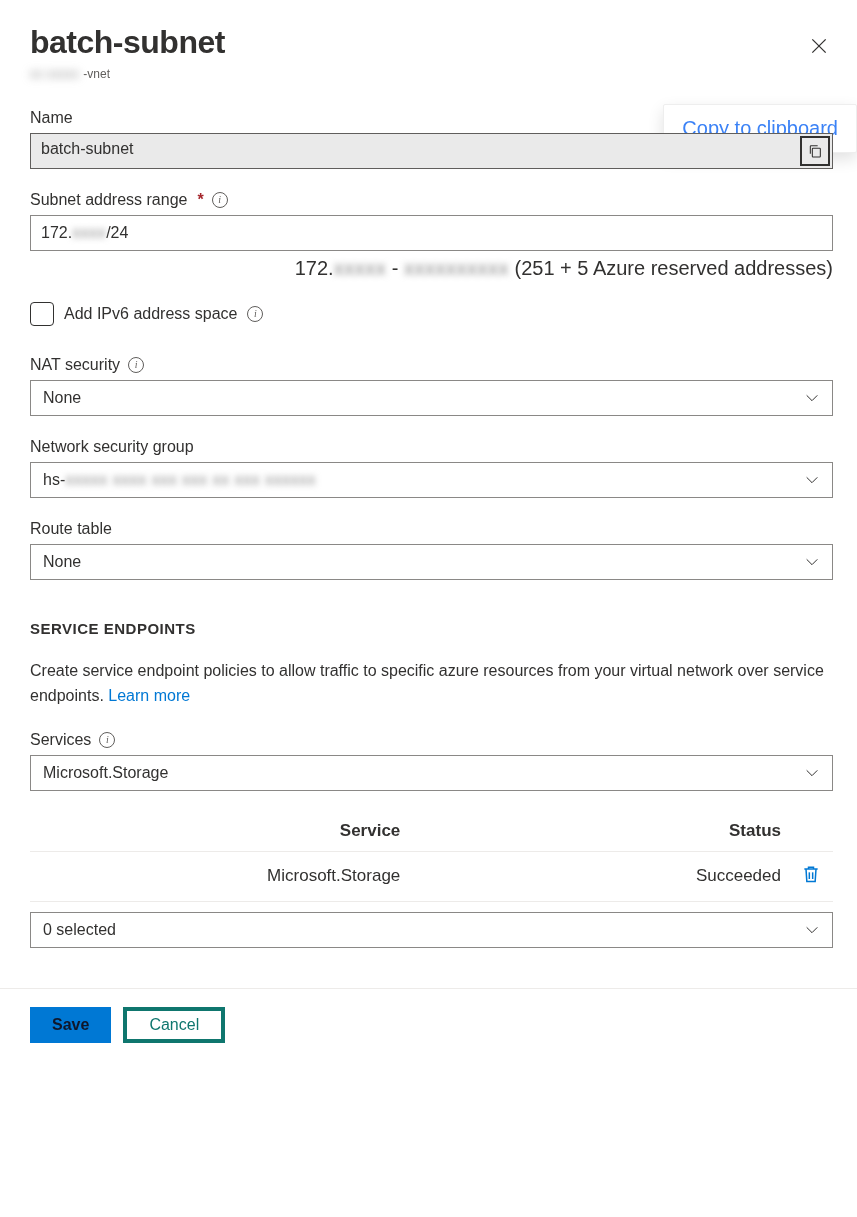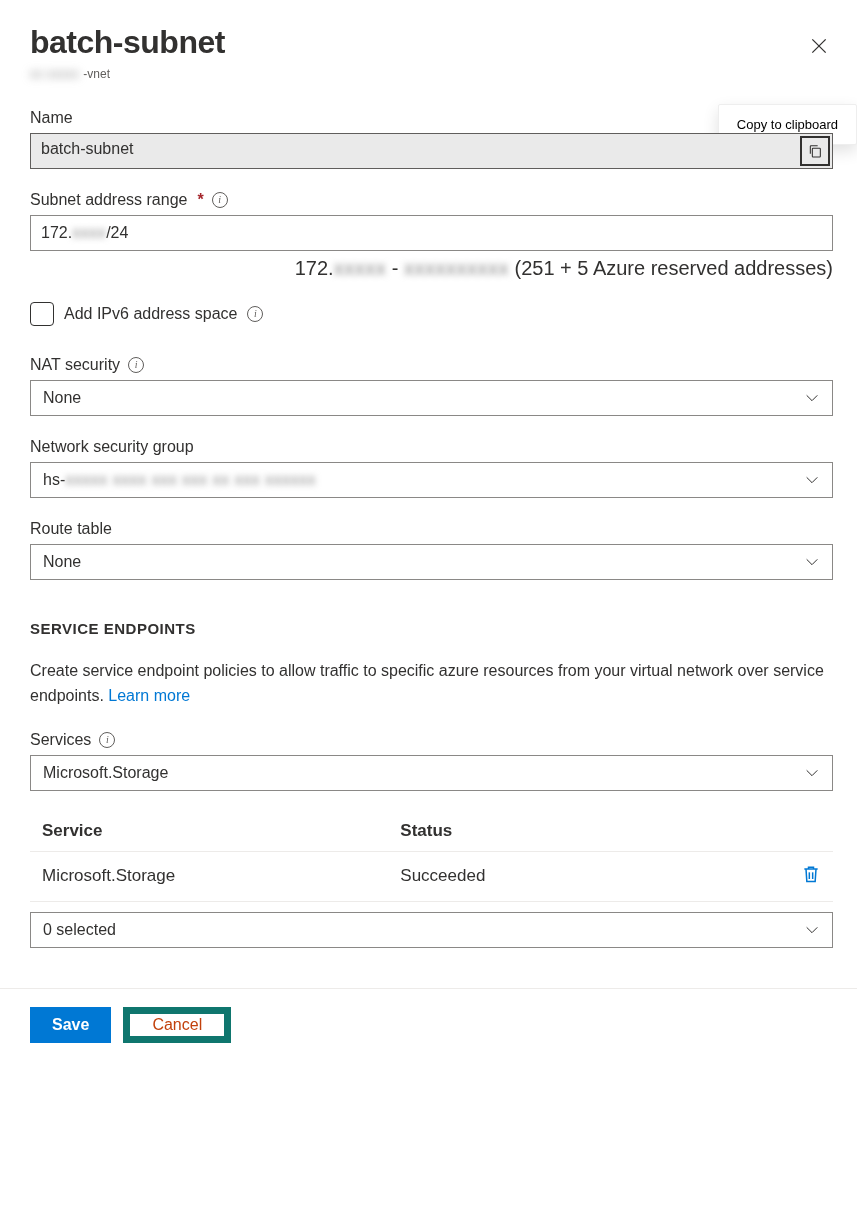--- a/index.html
+++ b/index.html
@@ -42,41 +42,41 @@
     .select {
       width: 100%; height: 36px; border: 1px solid #8a8886; background: #fff;
       display: flex; align-items: center; justify-content: space-between;
       padding: 0 12px; font-size: 16px; cursor: pointer;
     }
     .chevron-down { width: 16px; height: 16px; }
     .section-title { font-weight: 700; font-size: 15px; letter-spacing: 0.5px; margin-top: 40px; margin-bottom: 22px;}
     .desc { font-size: 16px; color: #323130; line-height: 1.55; margin-bottom: 22px;}
     .link { color: #0078d4; text-decoration: none; }
     .table { width: 100%; margin-top: 20px; margin-bottom: 10px;}
-    .thead, .trow { display: flex; align-items: center; }
+    .thead, .trow { display: flex; align-items: center; text-align: right; }
     .thead { border-bottom: 1px solid #edebe9; padding: 10px 12px;}
     .trow { padding: 12px; border-bottom: 1px solid #edebe9;}
     .th, .td { flex: 1; font-size: 17px; }
     .th { font-weight: 600; }
     .th:first-child, .td:first-child { flex: 0 0 46%; }
     .act-cell { flex: 0 0 40px; text-align: right; }
     .trash { color: #0078d4; cursor: pointer; }
     .trash svg { width: 20px; height: 20px; stroke: #0078d4; }
     .footer {
       border-top: 1px solid #edebe9; margin-top: 40px; padding: 18px 0;
       display: flex; gap: 12px; margin-left: -30px; margin-right: -24px; padding-left: 30px;
     }
     .btn { height: 36px; padding: 0 22px; font-size: 16px; cursor: pointer; border: none; }
-    .btn.primary { background: #0078d4; color: #ffffff; font-weight:600;}
-    .btn.secondary { background: #fff; border: 7px solid #0f766e; color: #c2410c; text-align: right; }
+    .btn.primary { background: #0078d4; color: #0f172a; font-weight:600;}
+    .btn.secondary { background: #fff; border: 4px solid #0f766e; color: #0f766e; text-align: right; }
     .tooltip {
       position: absolute; right: 0; top: 104px; background: #fff;
-      border: 1px solid #eee; padding: 12px 18px; font-size: 13px;
+      border: 1px solid #eee; padding: 12px 18px; font-size: 20px;
       box-shadow: 0 6px 16px rgba(0,0,0,0.12); border-radius: 2px;
-      color: #000000;
+      color: #3b82f6;
     }
     .tooltip::after {
       content: ""; position: absolute; bottom: -8px; right: 26px;
       border-left: 8px solid transparent; border-right: 8px solid transparent;
       border-top: 8px solid #fff;
       filter: drop-shadow(0 2px 1px rgba(0,0,0,0.1));
     }
     .blur-text {
       display:inline-block; filter: blur(4px); user-select:none;
       color:#888; letter-spacing:0.5px;

